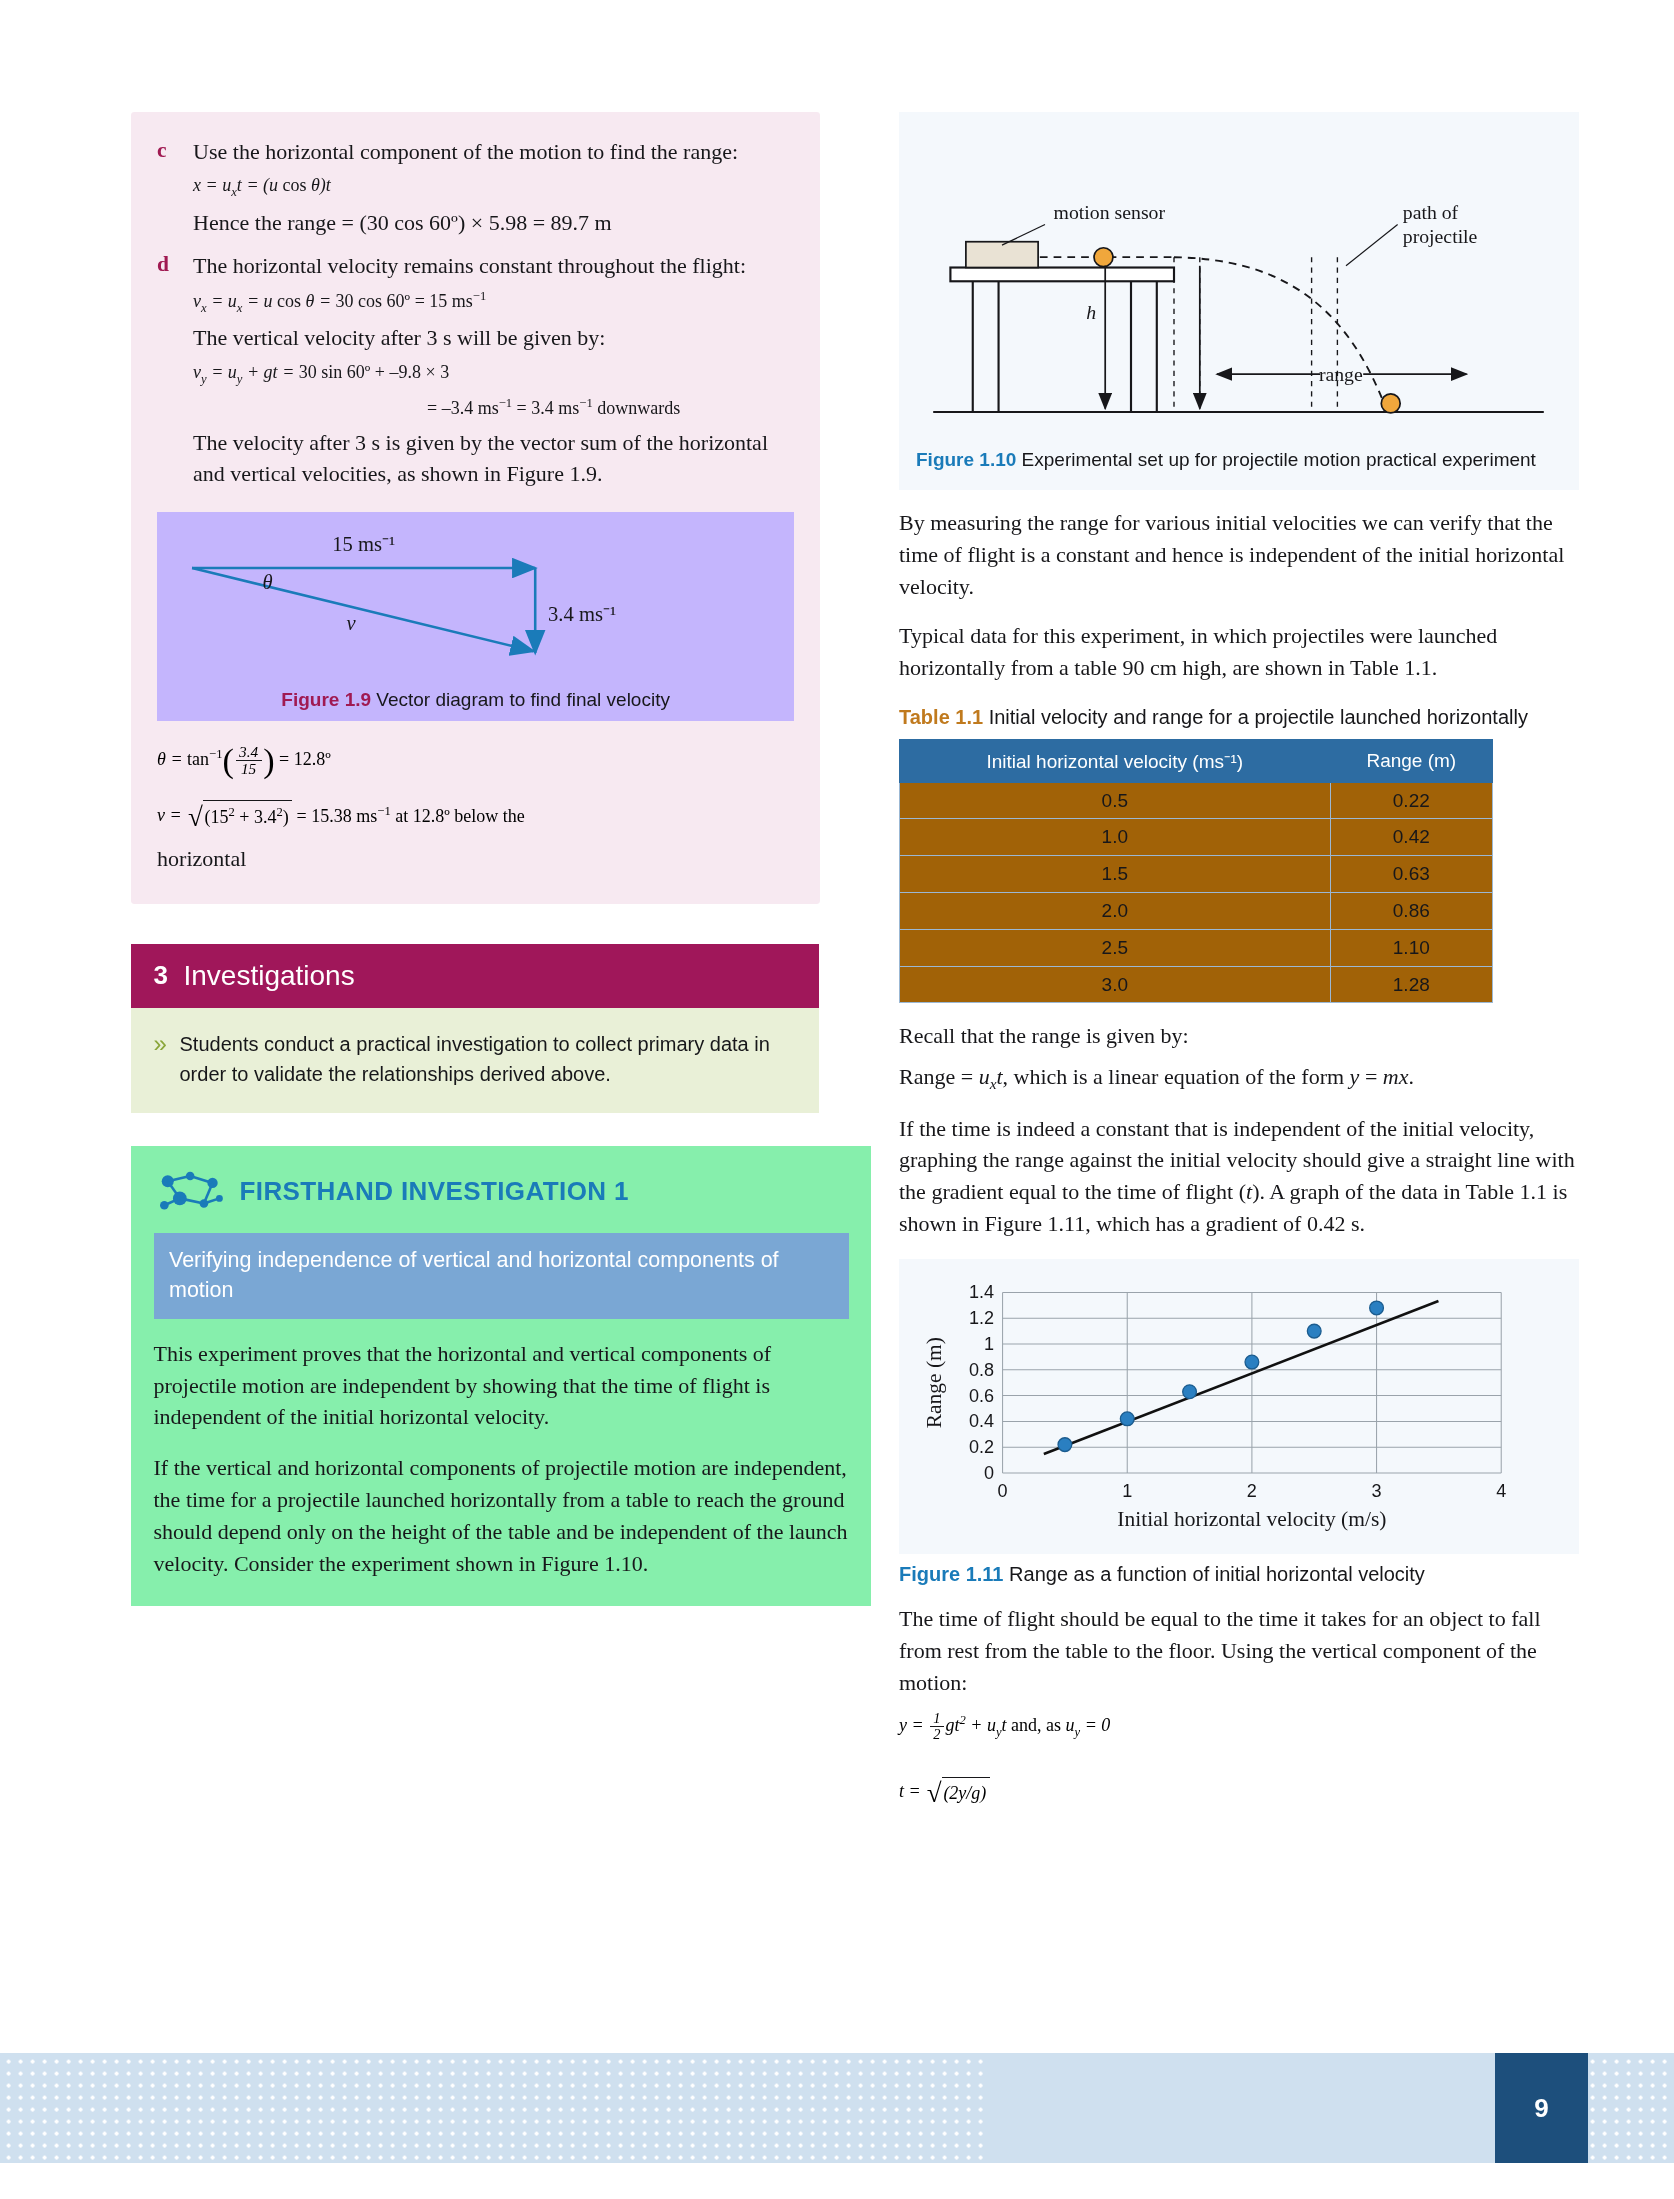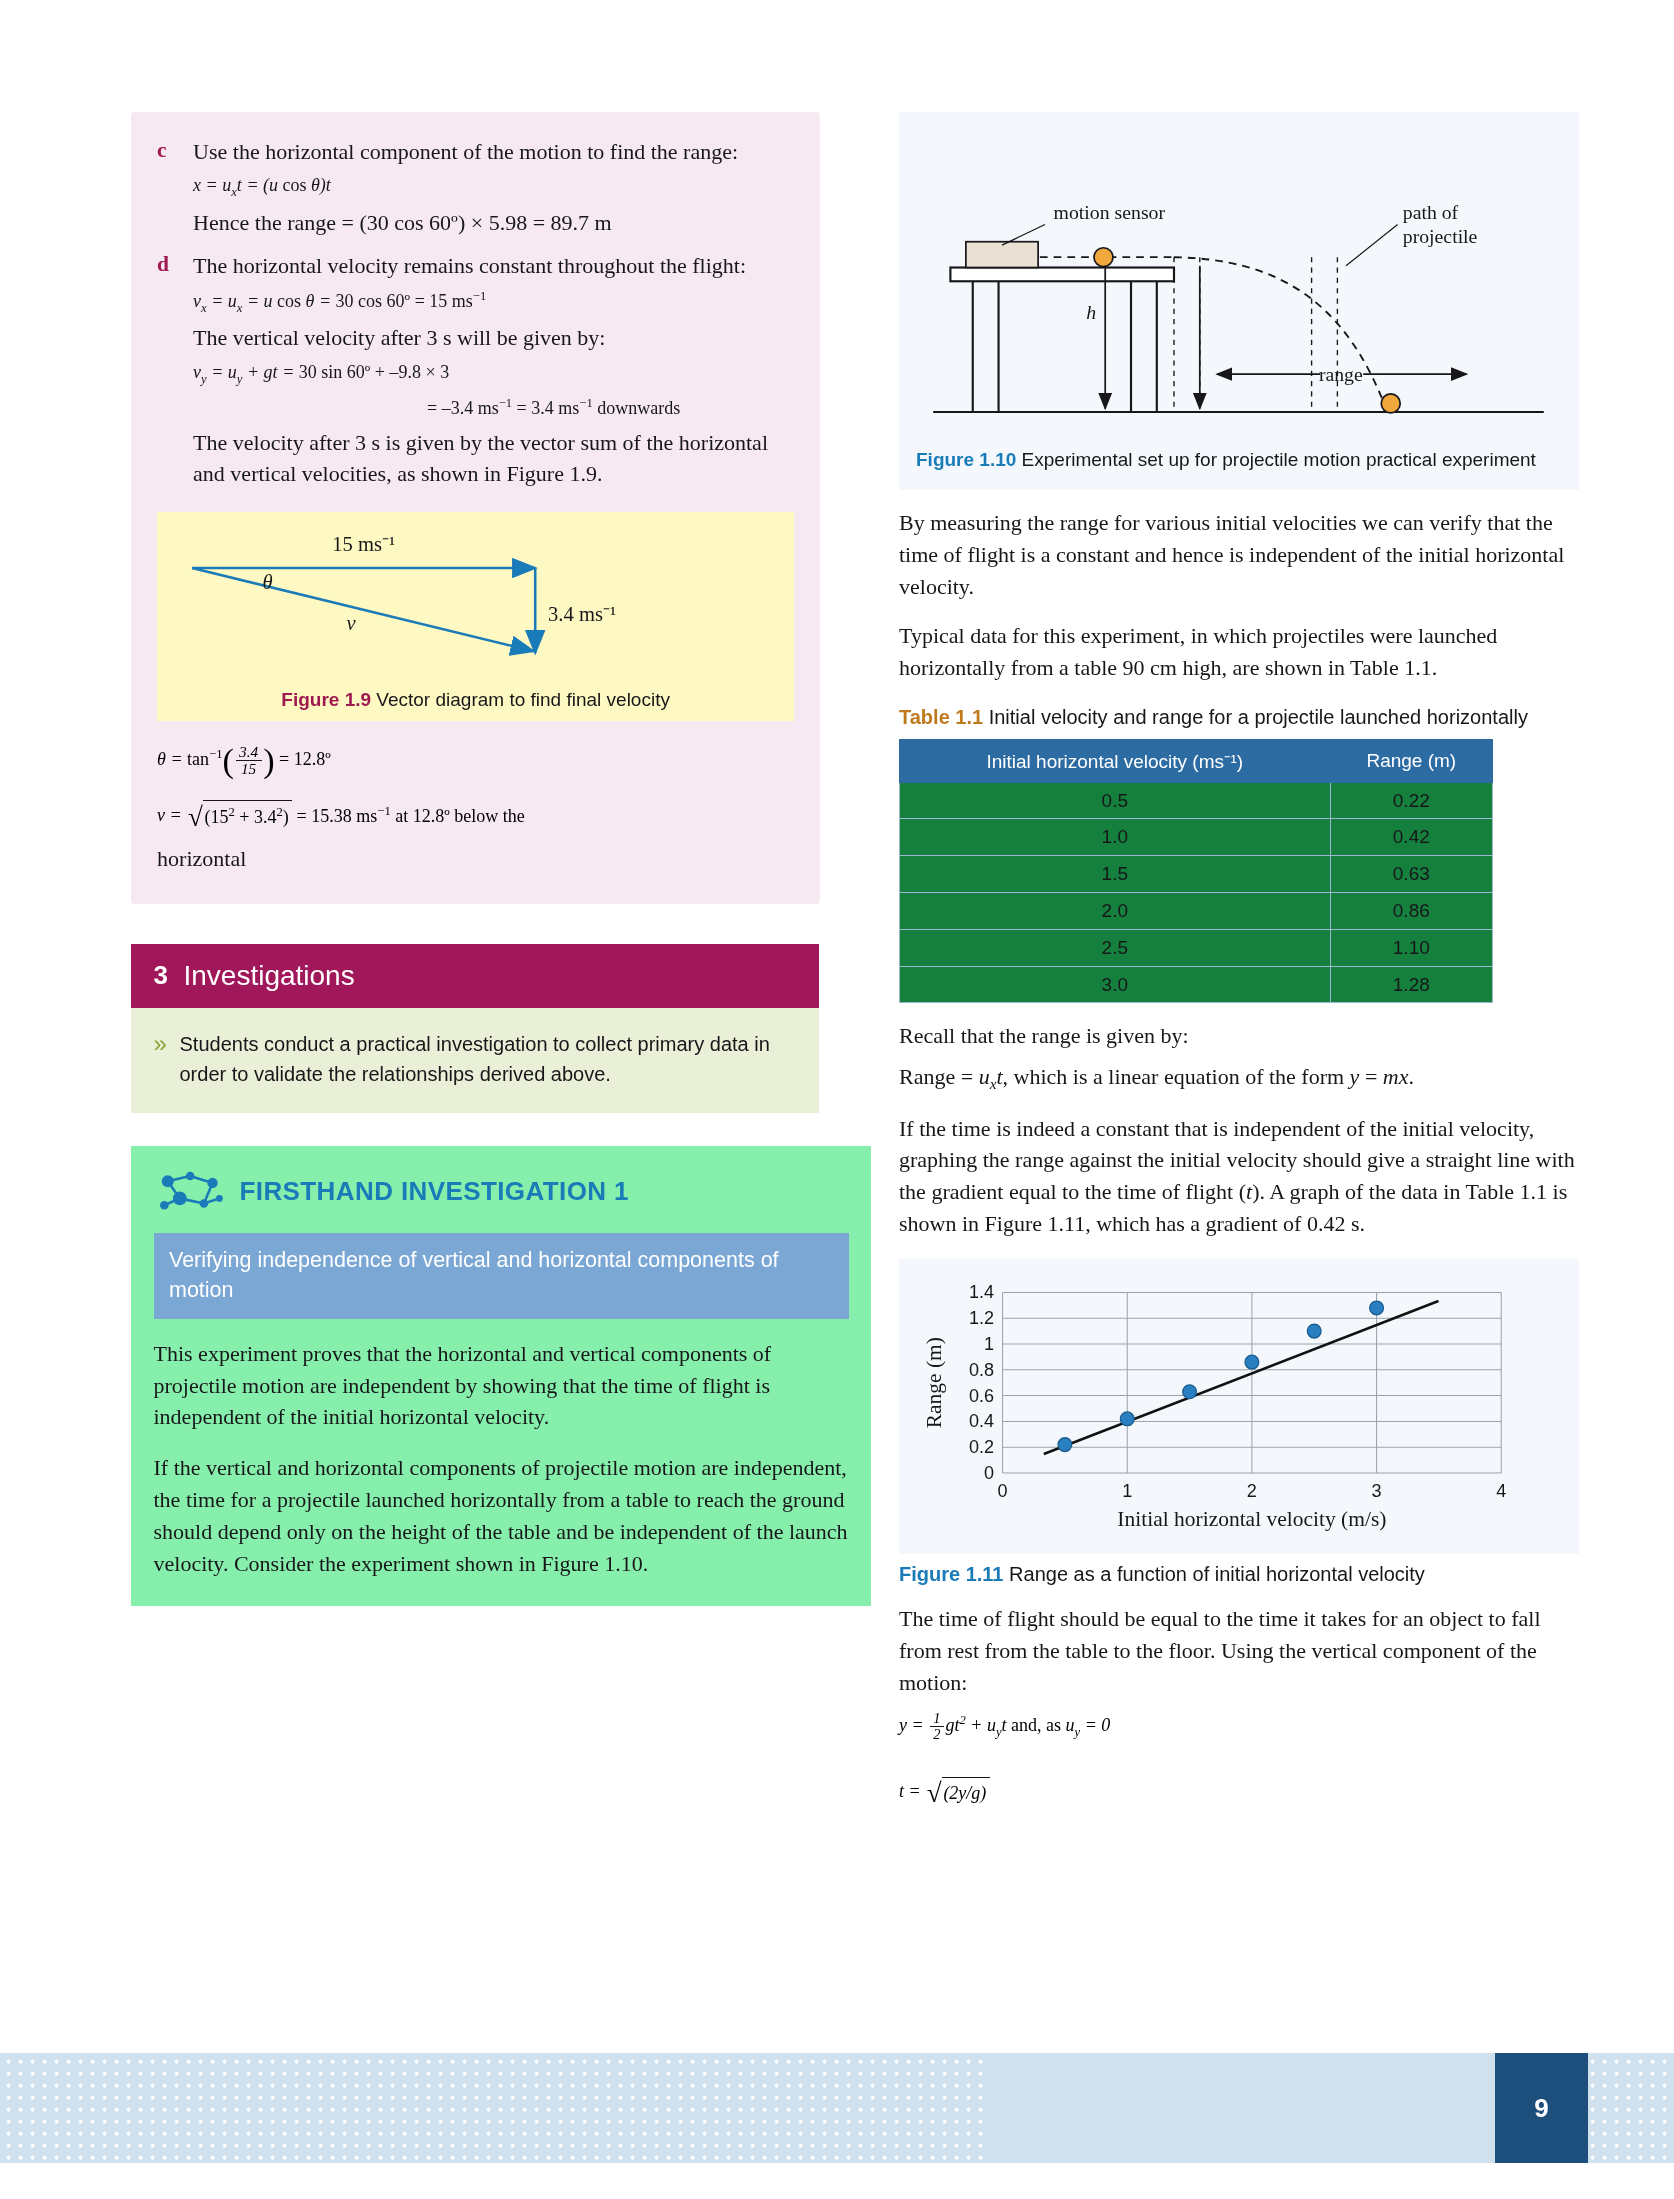--- a/index.html
+++ b/index.html
@@ -132,21 +132,21 @@
   sup { font-size: 0.7em; }
   .para {
     font-size: 22px;
     line-height: 1.45;
     margin: 6.9px 0 0 0;
     color: #17171a;
   }
 
   
   .fig-box {
-    background: #fef9c3;
+    background: #c4b5fd;
     margin: 22.4px 0 12px 0;
     padding: 8.6px 0 10.3px 0;
     width: 100%;
     box-sizing: border-box;
   }
   .fig-cap {
     text-align: center;
     font-size: 19px;
     color: #17171a;
     font-family: "Liberation Sans", sans-serif;
@@ -299,21 +299,21 @@
   }
   table.data th {
     background: #2d6ca2;
     color: #ffffff;
     font-weight: normal;
     padding: 7.7px 5.2px;
     text-align: center;
     border: 0.9px solid #2d6ca2;
   }
   table.data td {
-    background: #15803d;
+    background: #a16207;
     color: #17171a;
     padding: 6.9px 5.2px;
     text-align: center;
     border: 0.9px solid #9bb8d4;
   }
   .chart-panel {
     background: #f4f8fc;
     padding: 15.5px 8.6px 8.6px 8.6px;
     box-sizing: border-box;
     width: 680px;

